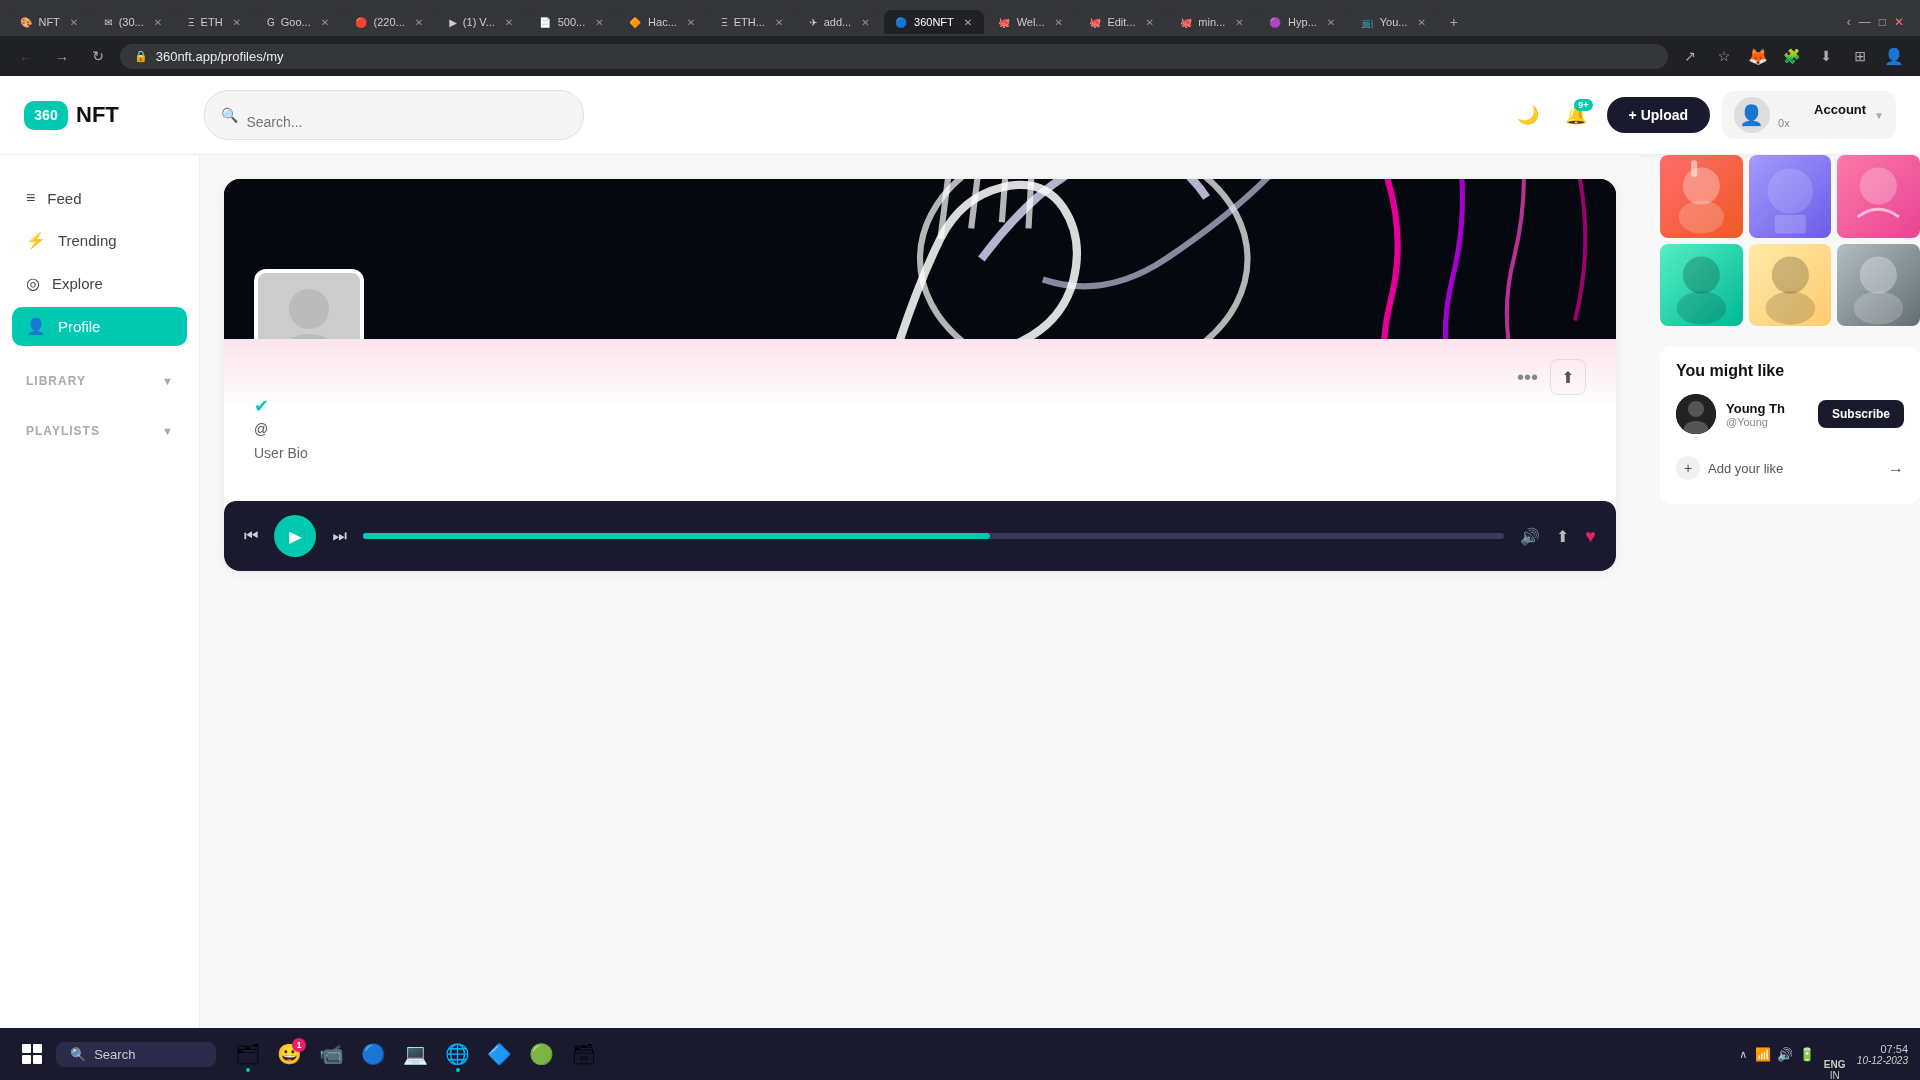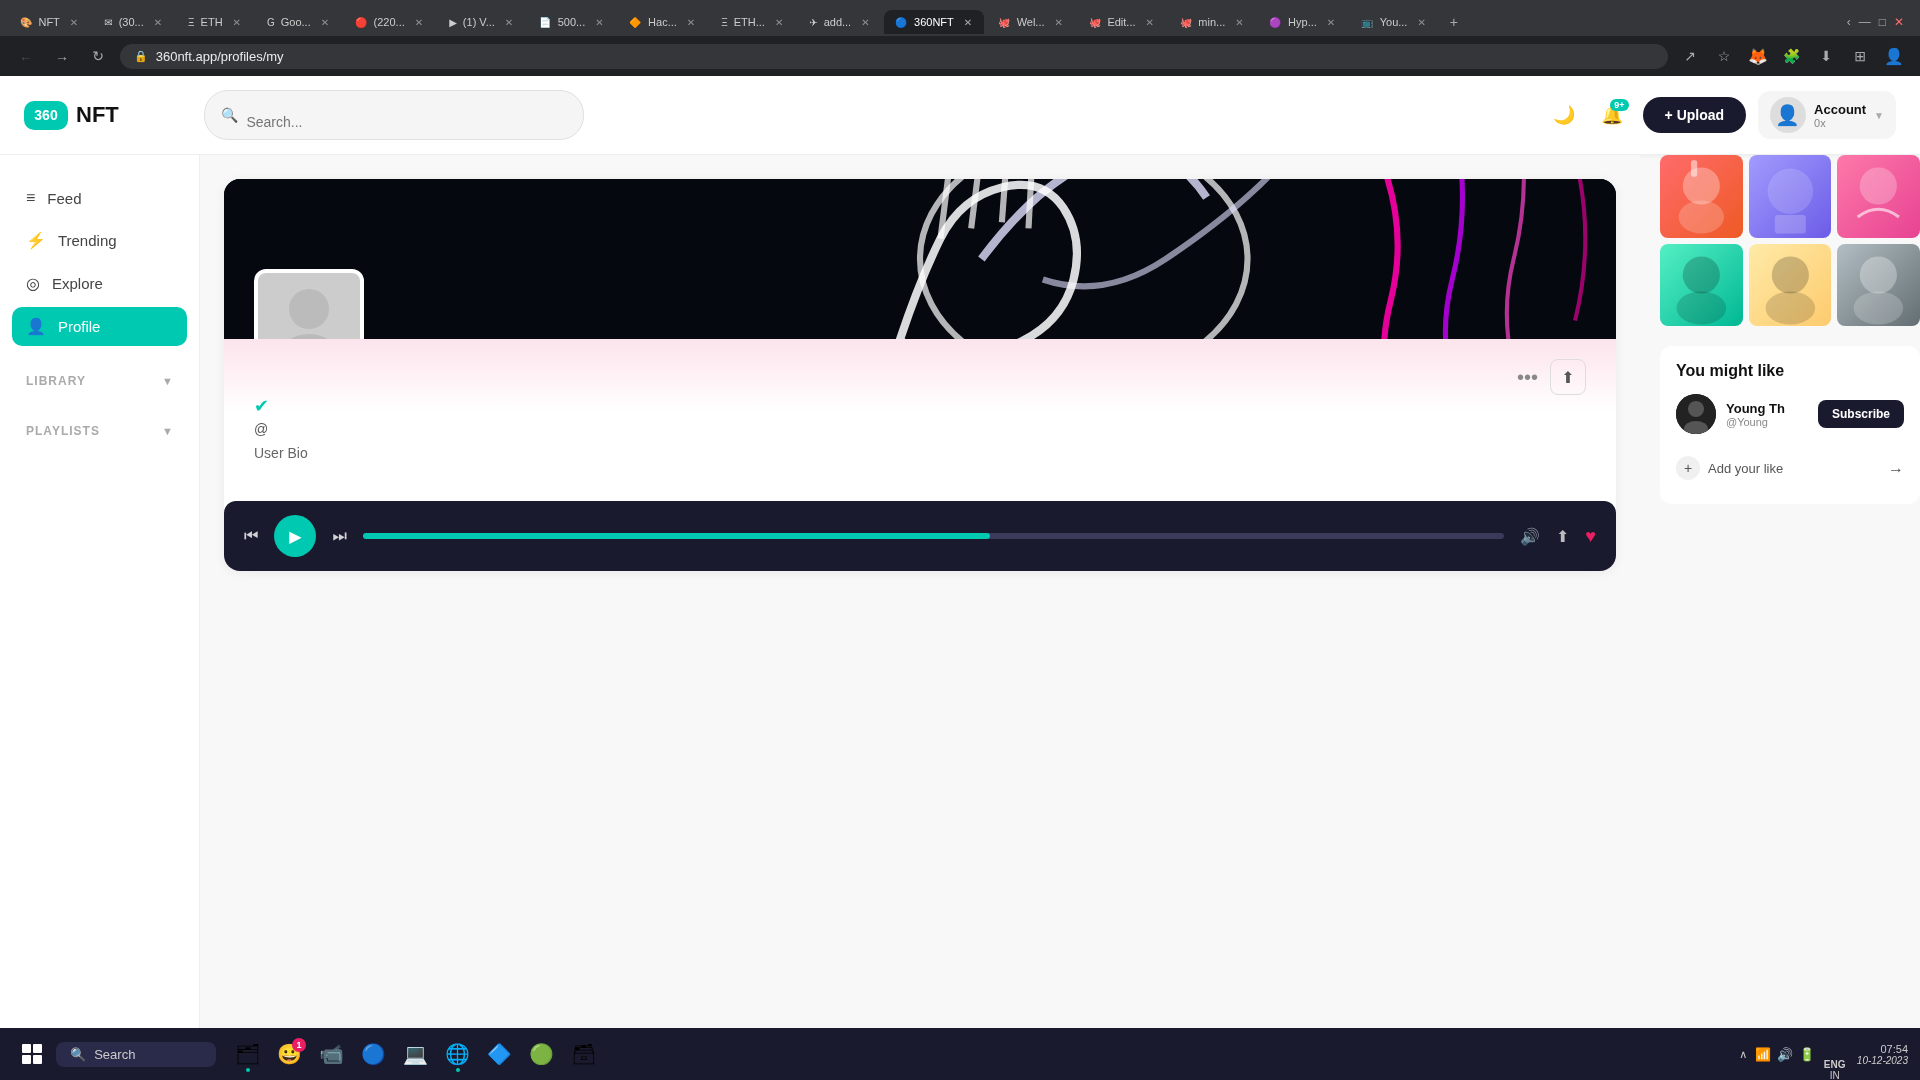--- a/index.html
+++ b/index.html
@@ -34,21 +34,21 @@
     .search-bar input { background: none; border: none; outline: none; font-size: 14px; color: #555; width: 100%; margin-top: 14px; }
     .search-icon { color: #aaa; font-size: 14px; }
     .header-actions { display: flex; align-items: center; gap: 12px; margin-left: auto; }
     .moon-btn { width: 36px; height: 36px; display: flex; align-items: center; justify-content: center; font-size: 18px; cursor: pointer; color: #00bcd4; }
     .notif-btn { position: relative; width: 36px; height: 36px; display: flex; align-items: center; justify-content: center; cursor: pointer; }
     .notif-badge { position: absolute; top: 2px; right: 2px; background: #00c9b1; color: white; border-radius: 10px; font-size: 9px; padding: 1px 4px; font-weight: 700; }
     .upload-btn { background: #1a1a2e; color: white; border: none; border-radius: 24px; padding: 10px 22px; font-size: 14px; font-weight: 600; cursor: pointer; display: flex; align-items: center; gap: 6px; }
     .account-section { display: flex; align-items: center; gap: 8px; background: #f5f5f5; border-radius: 12px; padding: 6px 12px; cursor: pointer; }
     .account-avatar { width: 36px; height: 36px; border-radius: 50%; background: #ddd; display: flex; align-items: center; justify-content: center; overflow: hidden; }
     .account-info { display: flex; flex-direction: column; }
-    .account-name { font-weight: 600; font-size: 13px; color: #111; }
+    .account-name { font-weight: 600; font-size: 13px; color: #111; margin-left: 36px; }
     .account-addr { font-size: 11px; color: #888; }
     .dropdown-arrow { color: #aaa; font-size: 10px; }
 
     
     .sidebar { width: 200px; background: white; padding: 24px 12px; display: flex; flex-direction: column; gap: 4px; border-right: 1px solid #eee; flex-shrink: 0; overflow-y: auto; }
     .nav-item { display: flex; align-items: center; gap: 12px; padding: 10px 14px; border-radius: 10px; cursor: pointer; color: #444; font-size: 15px; font-weight: 500; }
     .nav-item.active { background: #00c9b1; color: white; }
     .nav-item .nav-icon { font-size: 16px; }
     .sidebar-section { margin-top: 16px; }
     .section-header { display: flex; align-items: center; justify-content: space-between; padding: 8px 14px; cursor: pointer; }

